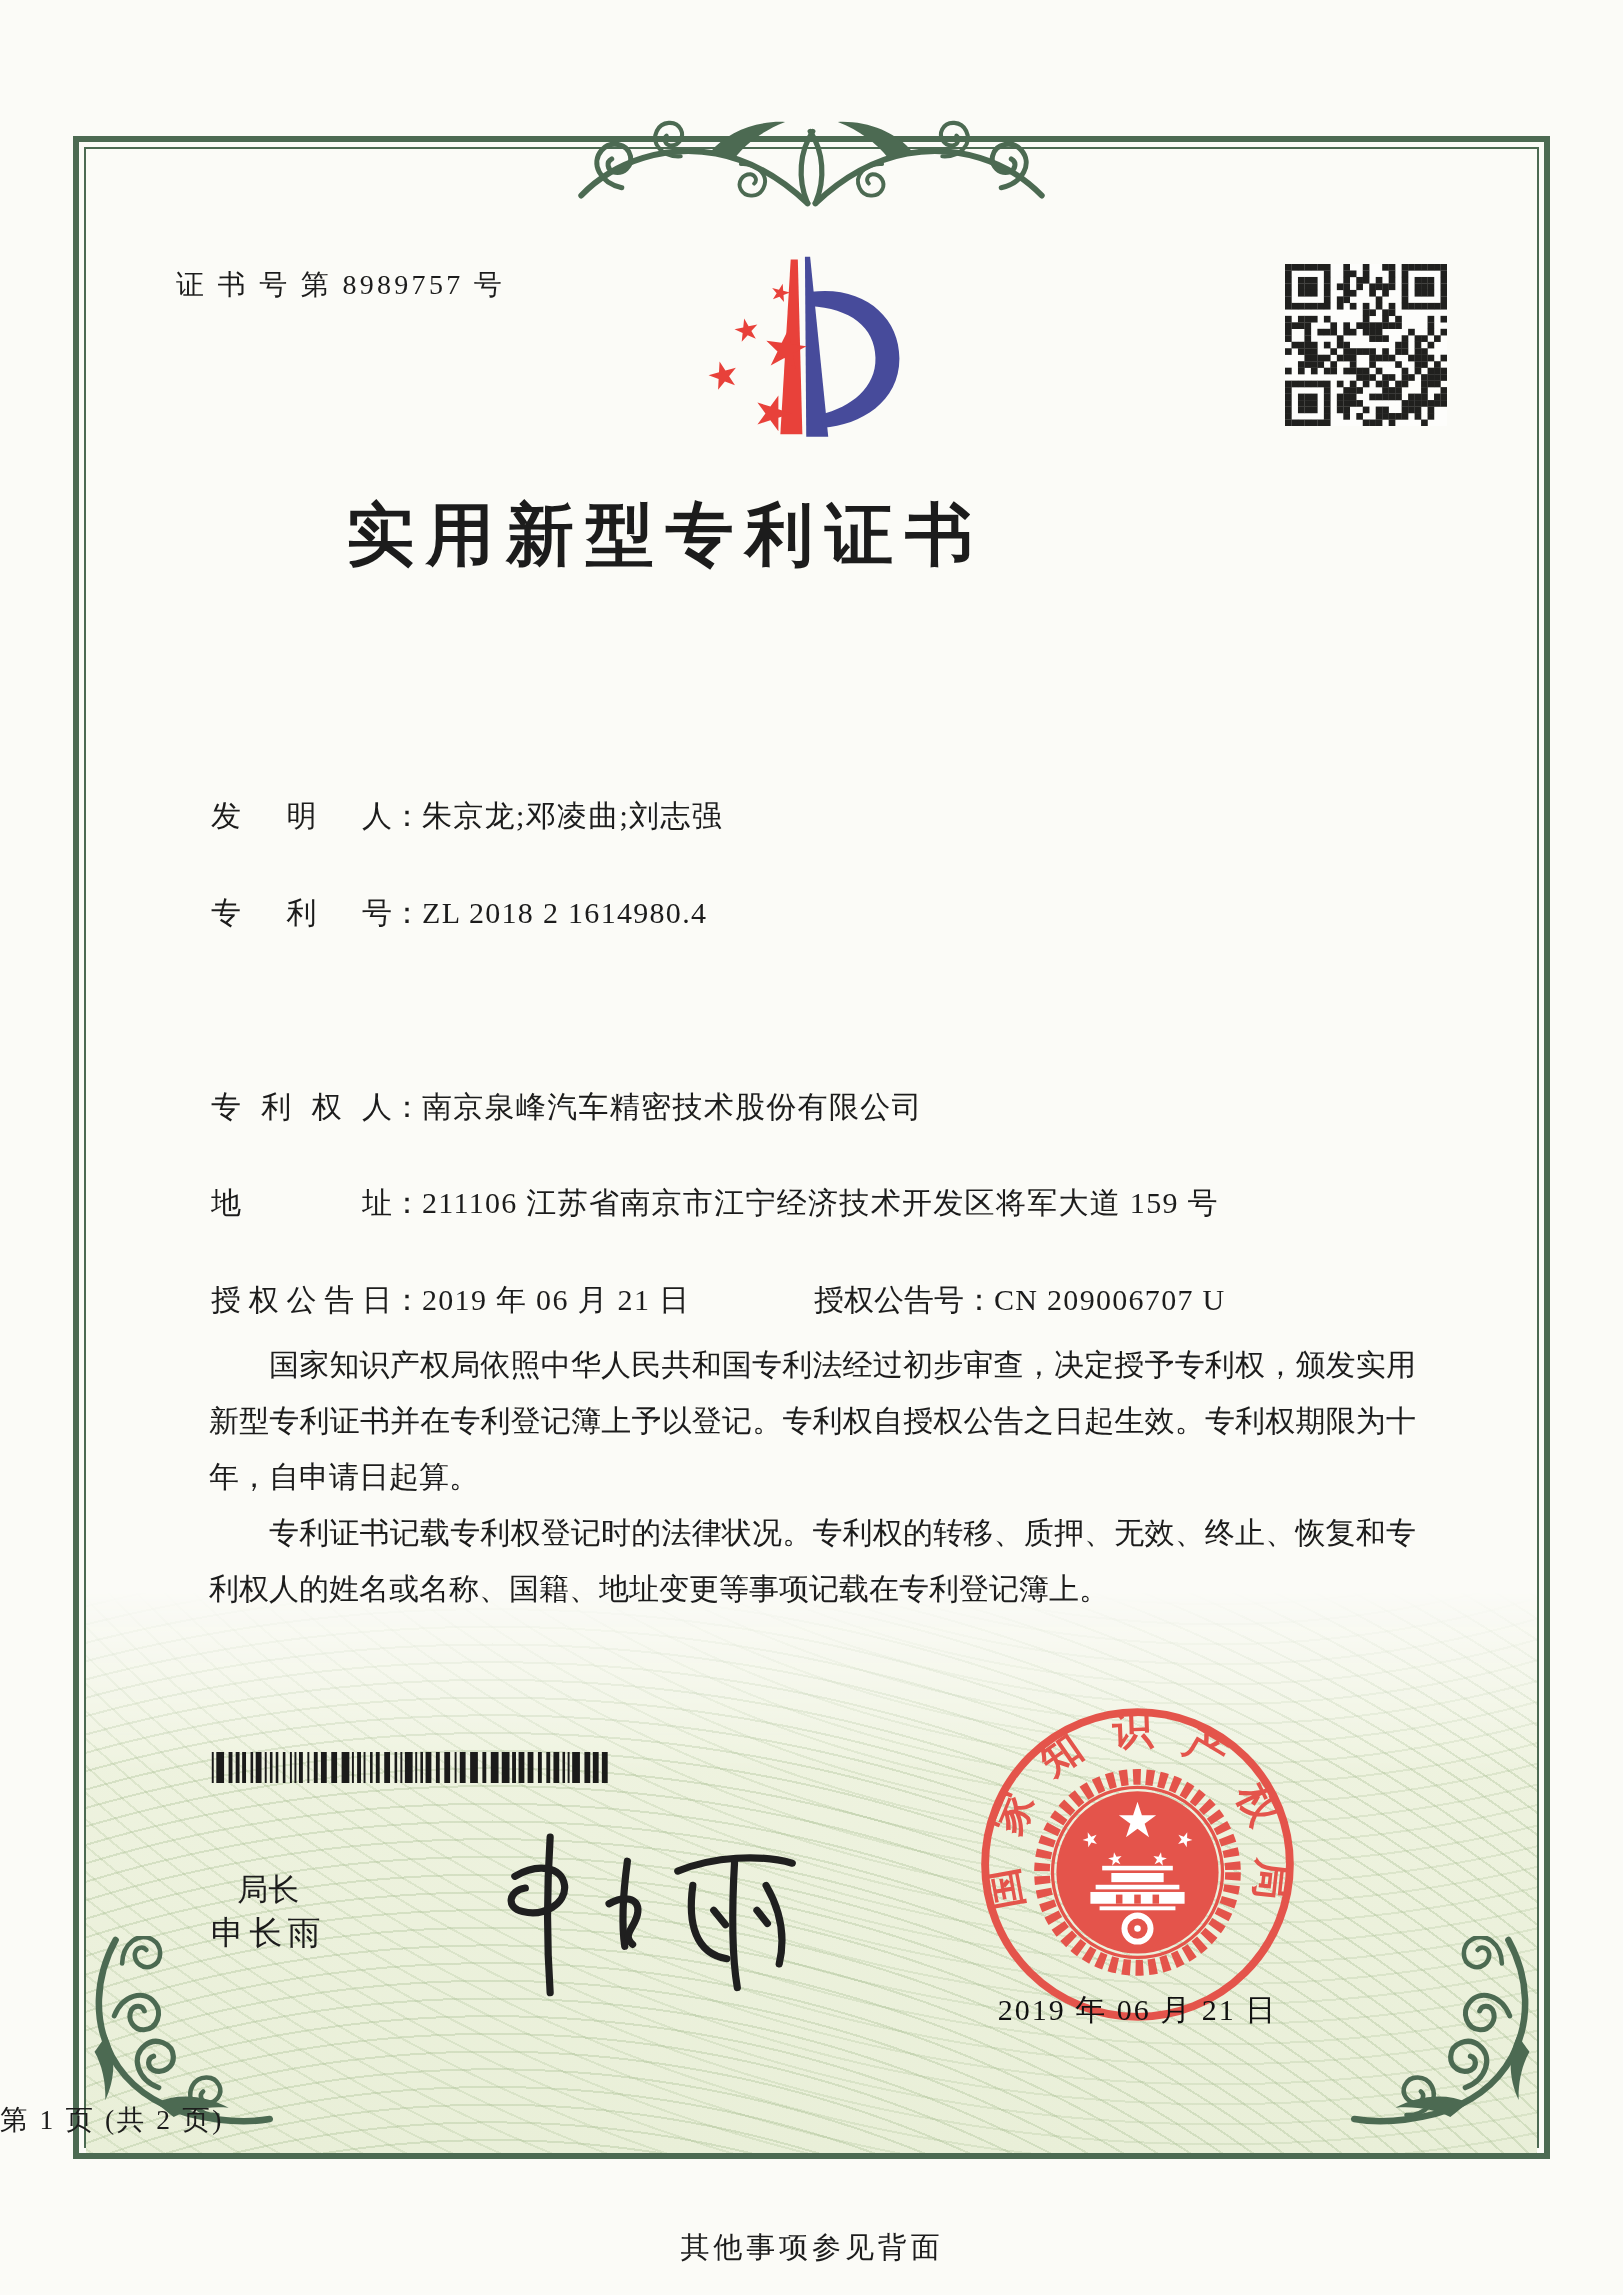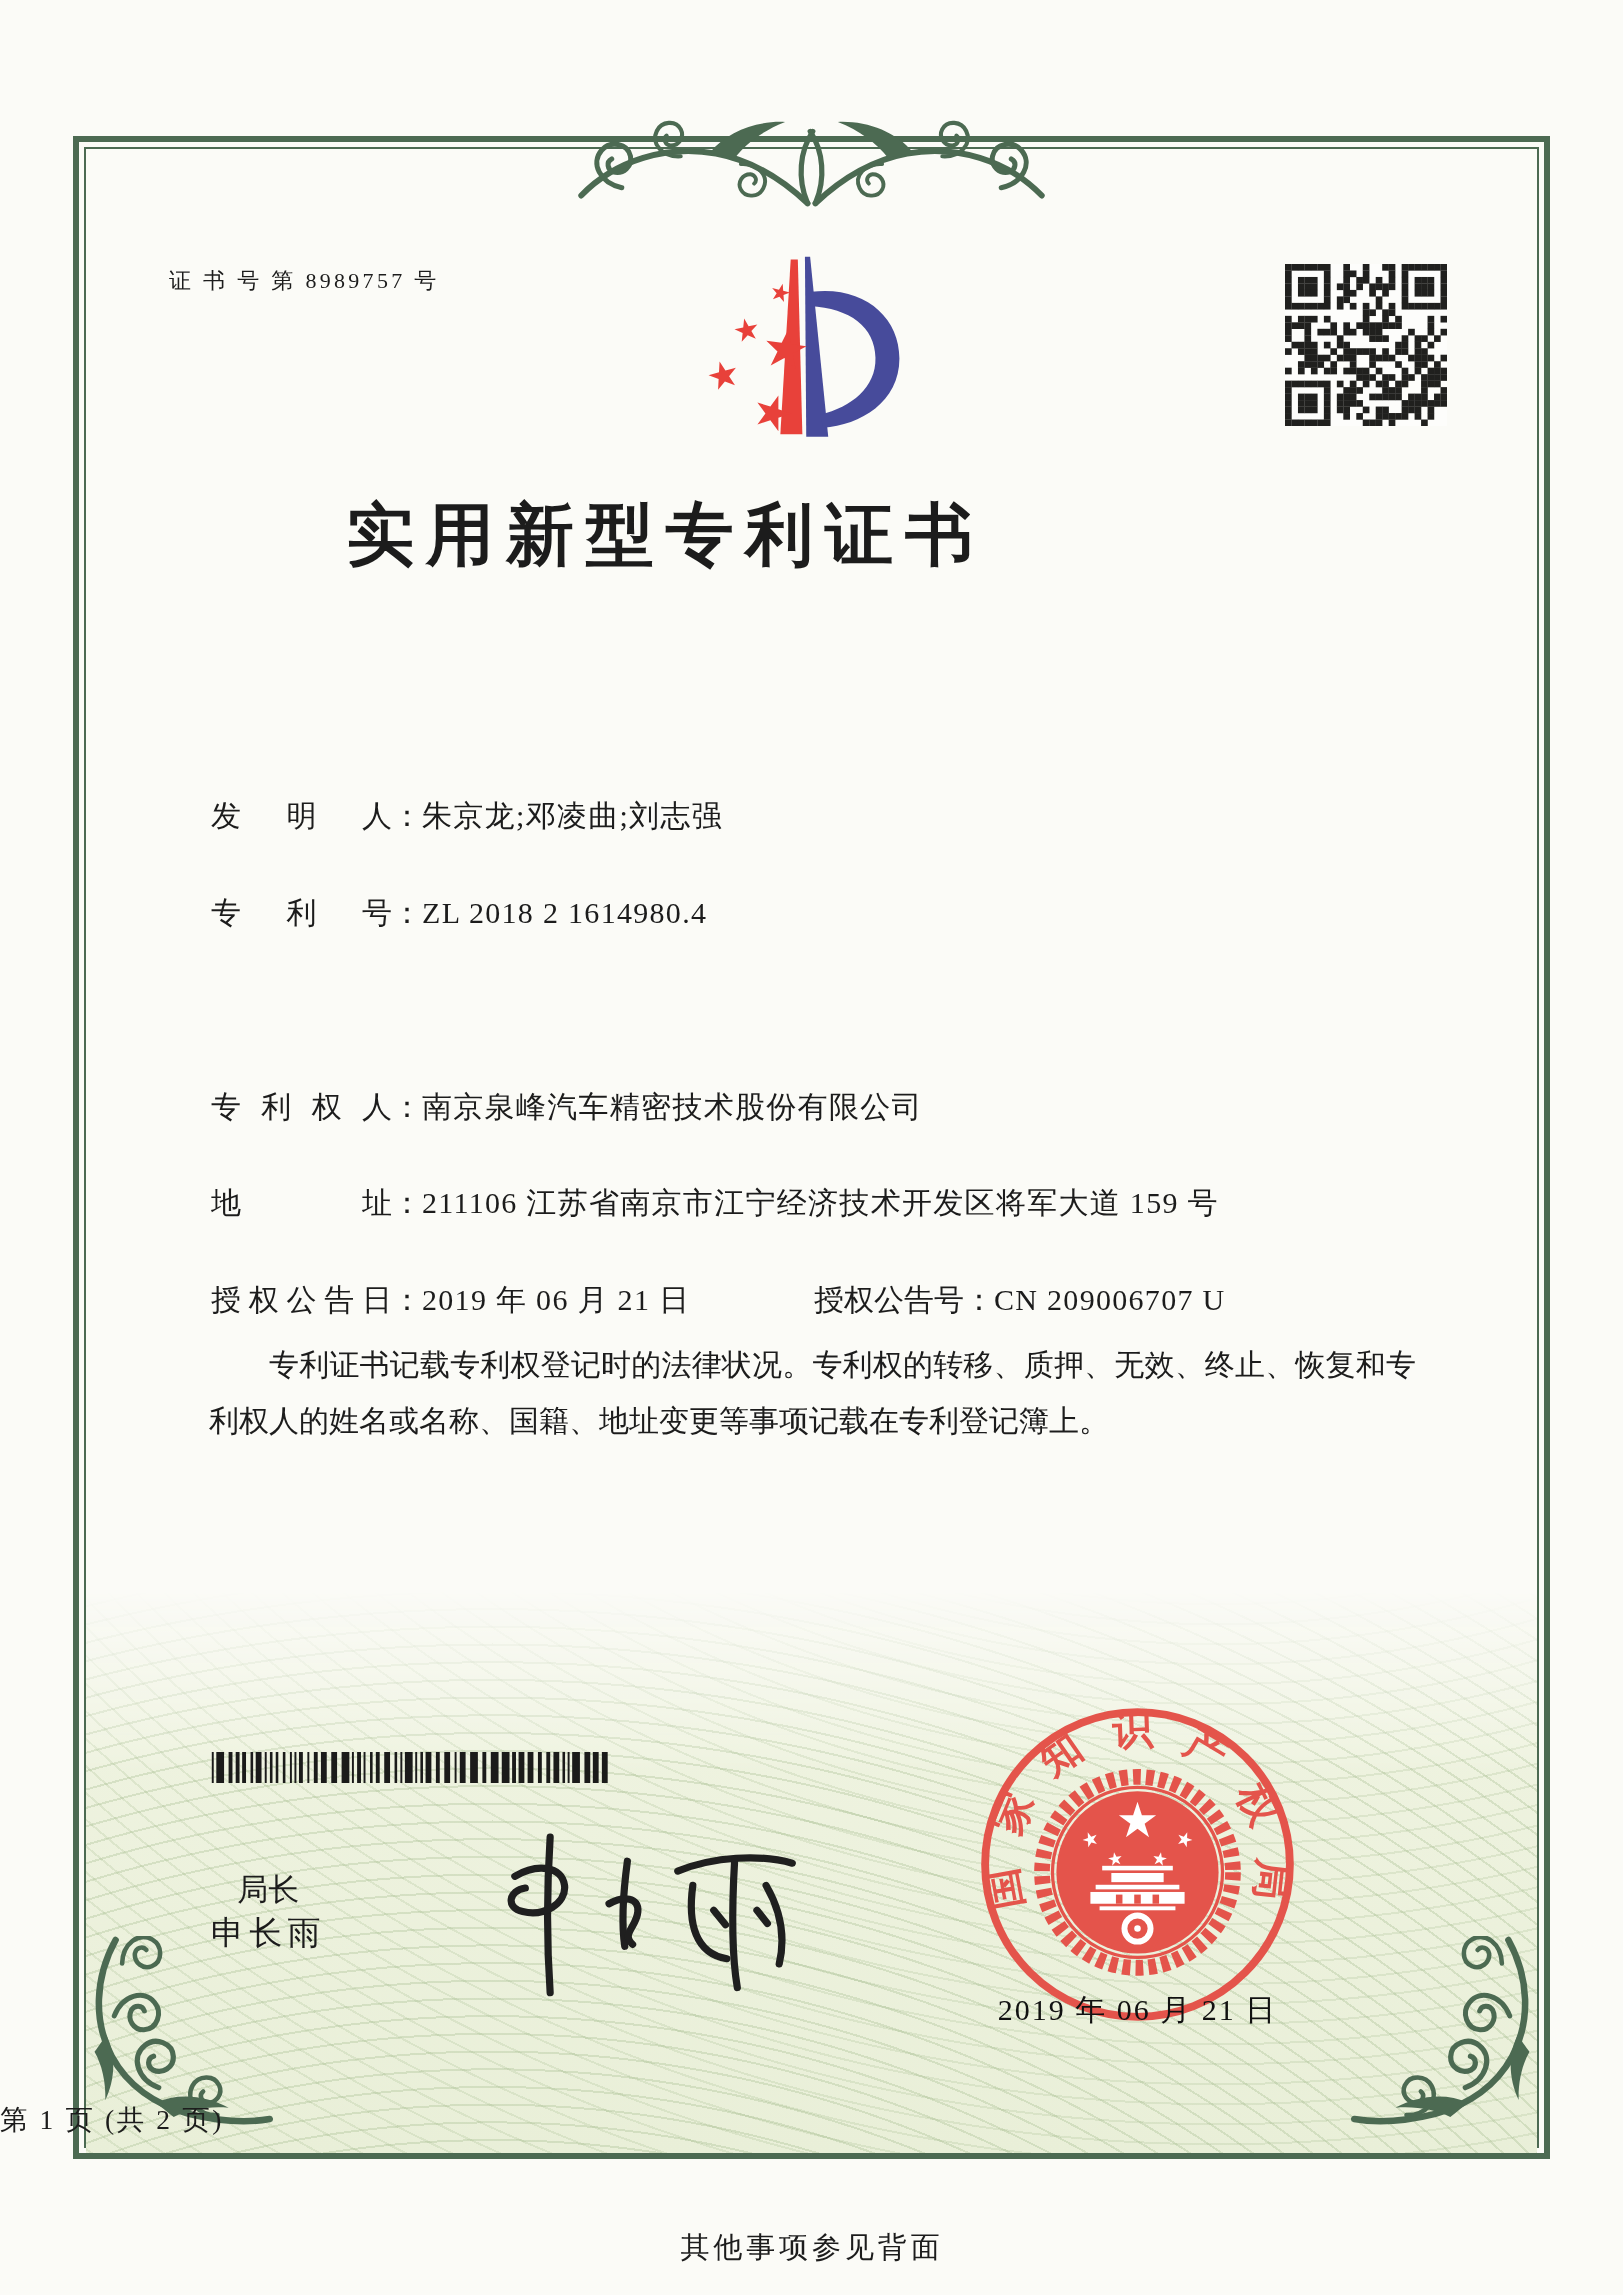--- a/index.html
+++ b/index.html
@@ -23,21 +23,21 @@
   .waves{
     position:absolute;left:86px;top:1591px;width:1451px;height:562px;
     background:
       repeating-radial-gradient(circle at 28% 290%, rgba(151,178,128,.28) 0 2px, rgba(0,0,0,0) 2px 17.7px),
       repeating-radial-gradient(circle at 78% -190%, rgba(151,178,128,.20) 0 2px, rgba(0,0,0,0) 2px 20px),
       linear-gradient(#f0f4e2,#e9efd8);
     -webkit-mask-image:linear-gradient(to bottom, rgba(0,0,0,0), #000 32%);
     mask-image:linear-gradient(to bottom, rgba(0,0,0,0), #000 32%);
   }
 
-  .cert-no{position:absolute;left:169px;top:266px;font-size:22px;letter-spacing:3.3px;}
+  .cert-no{position:absolute;left:176px;top:266px;font-size:28px;letter-spacing:3.3px;}
 
   .title{
     position:absolute;left:0;top:490px;width:1331px;text-align:center;
     font-size:68px;font-weight:bold;letter-spacing:11.8px;
   }
 
   
   .row{position:absolute;left:211px;width:1244px;height:41px;font-size:30px;white-space:nowrap;}
   .flabel{
     display:inline-block;width:181px;vertical-align:bottom;
@@ -477,20 +477,21 @@
   </div>
   <div class="row" style="top:1183px">
     <span class="flabel">地址</span><span class="colon">：</span><span class="fval">211106 江苏省南京市江宁经济技术开发区将军大道 159 号</span>
   </div>
   <div class="row" style="top:1280px">
     <span class="flabel">授权公告日</span><span class="colon">：</span><span class="fval">2019 年 06 月 21 日</span>
     <span class="pair2"><span>授权公告号</span><span class="colon">：</span><span class="fval">CN 209006707 U</span></span>
   </div>
 
   <div class="paras">
+    <p>国家知识产权局依照中华人民共和国专利法经过初步审查，决定授予专利权，颁发实用新型专利证书并在专利登记簿上予以登记。专利权自授权公告之日起生效。专利权期限为十年，自申请日起算。</p>
     <p>专利证书记载专利权登记时的法律状况。专利权的转移、质押、无效、终止、恢复和专利权人的姓名或名称、国籍、地址变更等事项记载在专利登记簿上。</p>
   </div>
 
   <svg class="abs" style="left:209px;top:1752px" width="406" height="31" viewBox="0 0 620 48" id="barcode">
       <rect x="0" y="0" width="3" height="48" fill="#1b1b1a"></rect>
       <rect x="7" y="0" width="12" height="48" fill="#1b1b1a"></rect>
       <rect x="26" y="0" width="6" height="48" fill="#1b1b1a"></rect>
       <rect x="37" y="0" width="6" height="48" fill="#1b1b1a"></rect>
       <rect x="47" y="0" width="6" height="48" fill="#1b1b1a"></rect>
       <rect x="60" y="0" width="4" height="48" fill="#1b1b1a"></rect>

